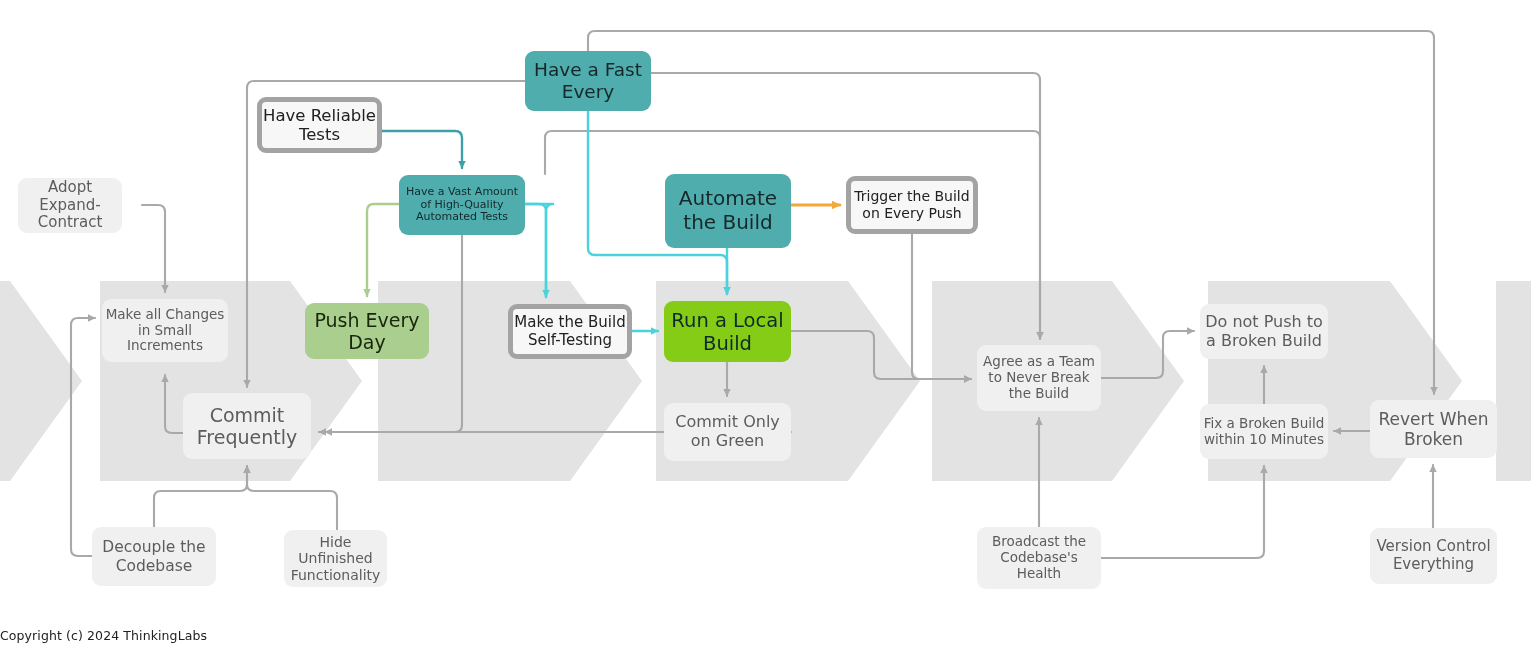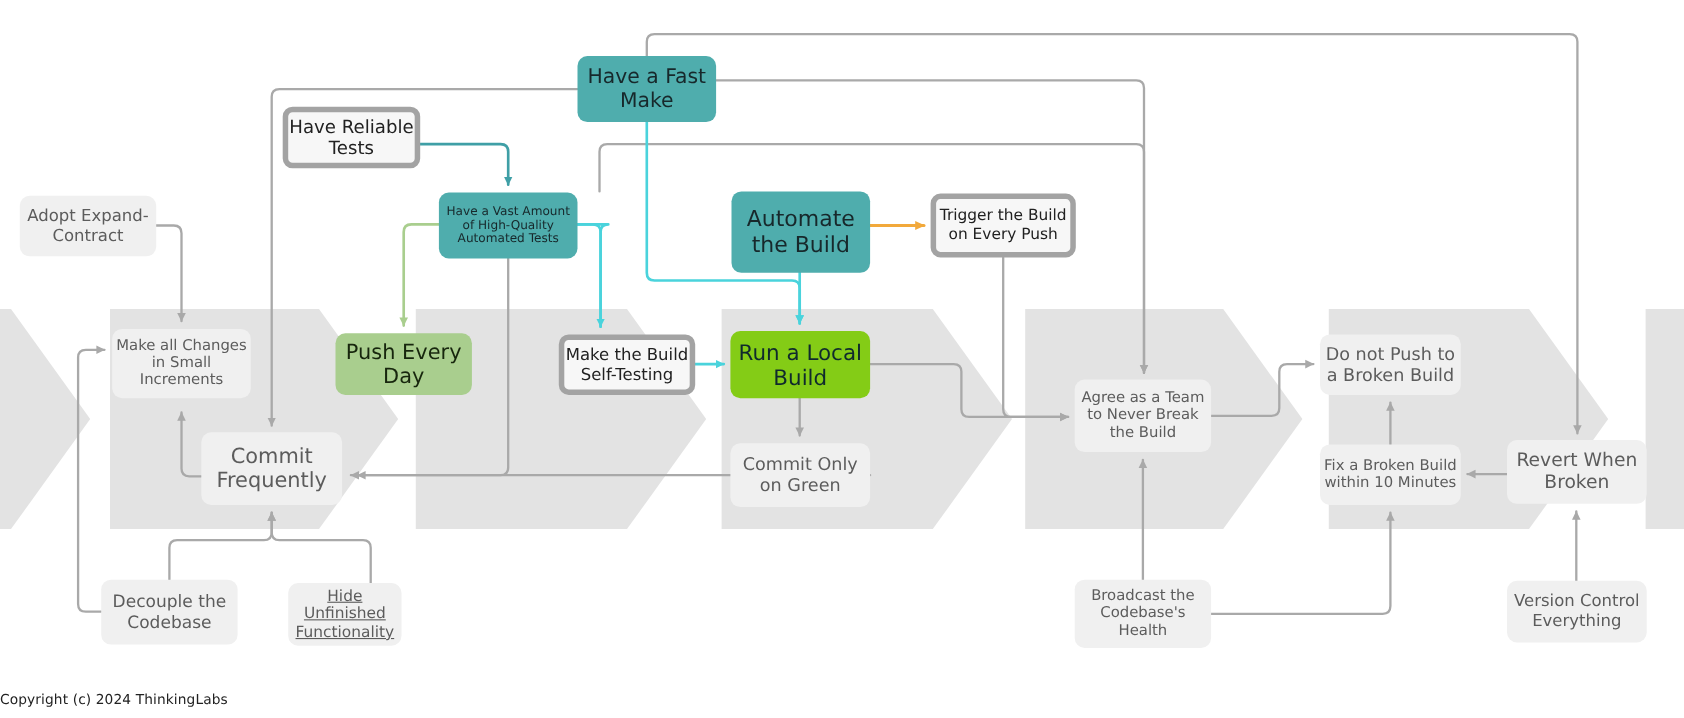--- a/index.html
+++ b/index.html
@@ -111,38 +111,38 @@
 
       <path d="M 608,331 L 658,331" marker-end="url(#ah-cyan)"></path>
     </g>
 
     <g fill="none" stroke="#f2a93b" stroke-width="2.8" stroke-linecap="round" stroke-linejoin="round">
       <path d="M 791,205 L 840,205" marker-end="url(#ah-orange)"></path>
     </g>
   </svg>
 
   <div id="node-host">
-      <div class="node n-plain" style="left: 18px; top: 178px; width: 124px; height: 55px; font-size: 15px;">
+      <div class="node n-plain" style="left: 18px; top: 178px; width: 104px; height: 55px; font-size: 15px;">
         <span style="white-space: pre-line;">Adopt Expand-
 Contract</span>
       </div>
       <div class="node n-plain" style="left: 102px; top: 299px; width: 126px; height: 63px; font-size: 13.5px;">
         <span style="white-space: pre-line;">Make all Changes
 in Small
 Increments</span>
       </div>
       <div class="node n-plain" style="left: 183px; top: 393px; width: 128px; height: 66px; font-size: 19px;">
         <span style="white-space: pre-line;">Commit
 Frequently</span>
       </div>
       <div class="node n-plain" style="left: 92px; top: 527px; width: 124px; height: 59px; font-size: 15.5px;">
         <span style="white-space: pre-line;">Decouple the
 Codebase</span>
       </div>
-      <div class="node n-plain" style="left: 262px; top: 530px; width: 103px; height: 57px; font-size: 14px; text-decoration: underline;">
+      <div class="node n-plain" style="left: 284px; top: 530px; width: 103px; height: 57px; font-size: 14px;">
         <span style="white-space: pre-line;">Hide Unfinished
 Functionality</span>
       </div>
       <div class="node n-outline" style="left: 257px; top: 97px; width: 125px; height: 56px; font-size: 16.5px;">
         <span style="white-space: pre-line;">Have Reliable
 Tests</span>
       </div>
       <div class="node n-teal" style="left: 399px; top: 175px; width: 126px; height: 60px; font-size: 11px;">
         <span style="white-space: pre-line;">Have a Vast Amount
 of  High-Quality
@@ -151,21 +151,21 @@
       <div class="node n-green" style="left: 305px; top: 303px; width: 124px; height: 56px; font-size: 19px;">
         <span style="white-space: pre-line;">Push Every
 Day</span>
       </div>
       <div class="node n-outline" style="left: 508px; top: 304px; width: 124px; height: 55px; font-size: 15px;">
         <span style="white-space: pre-line;">Make the Build
 Self-Testing</span>
       </div>
       <div class="node n-teal" style="left: 525px; top: 51px; width: 126px; height: 60px; font-size: 18.5px;">
         <span style="white-space: pre-line;">Have a Fast
-Make</span>
+Every</span>
       </div>
       <div class="node n-teal" style="left: 665px; top: 174px; width: 126px; height: 74px; font-size: 20px;">
         <span style="white-space: pre-line;">Automate
 the Build</span>
       </div>
       <div class="node n-outline" style="left: 846px; top: 176px; width: 132px; height: 58px; font-size: 14px;">
         <span style="white-space: pre-line;">Trigger the Build
 on Every Push</span>
       </div>
       <div class="node n-cyan" style="left: 664px; top: 301px; width: 127px; height: 61px; font-size: 19.5px;">

